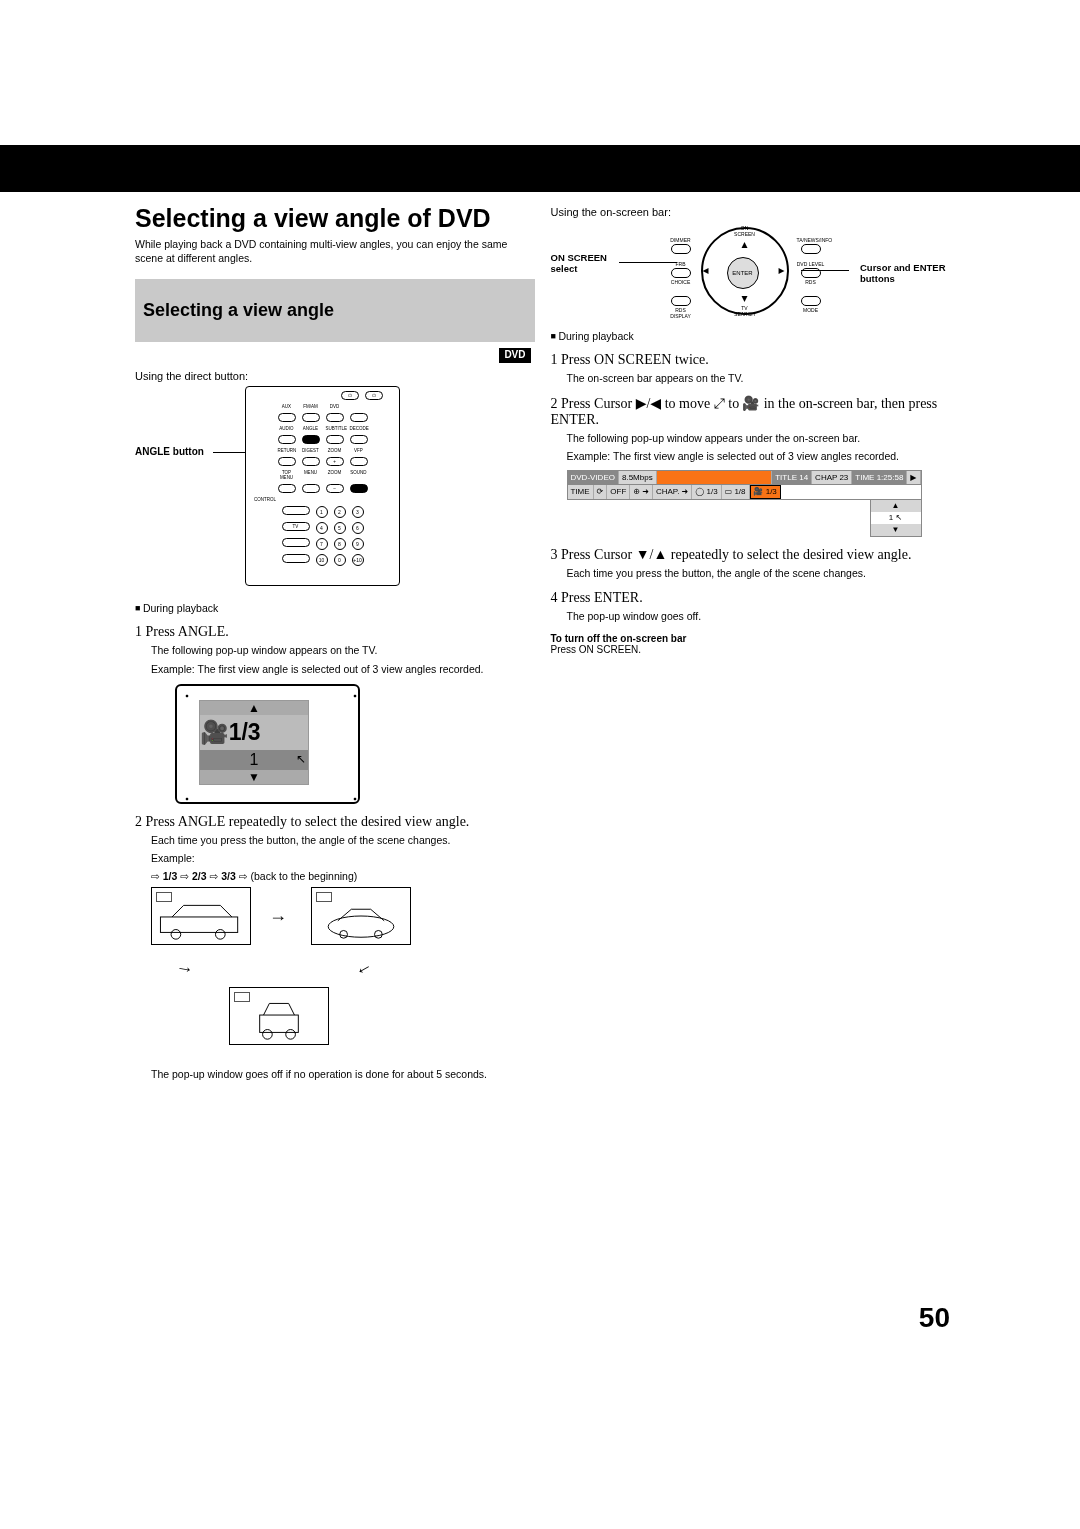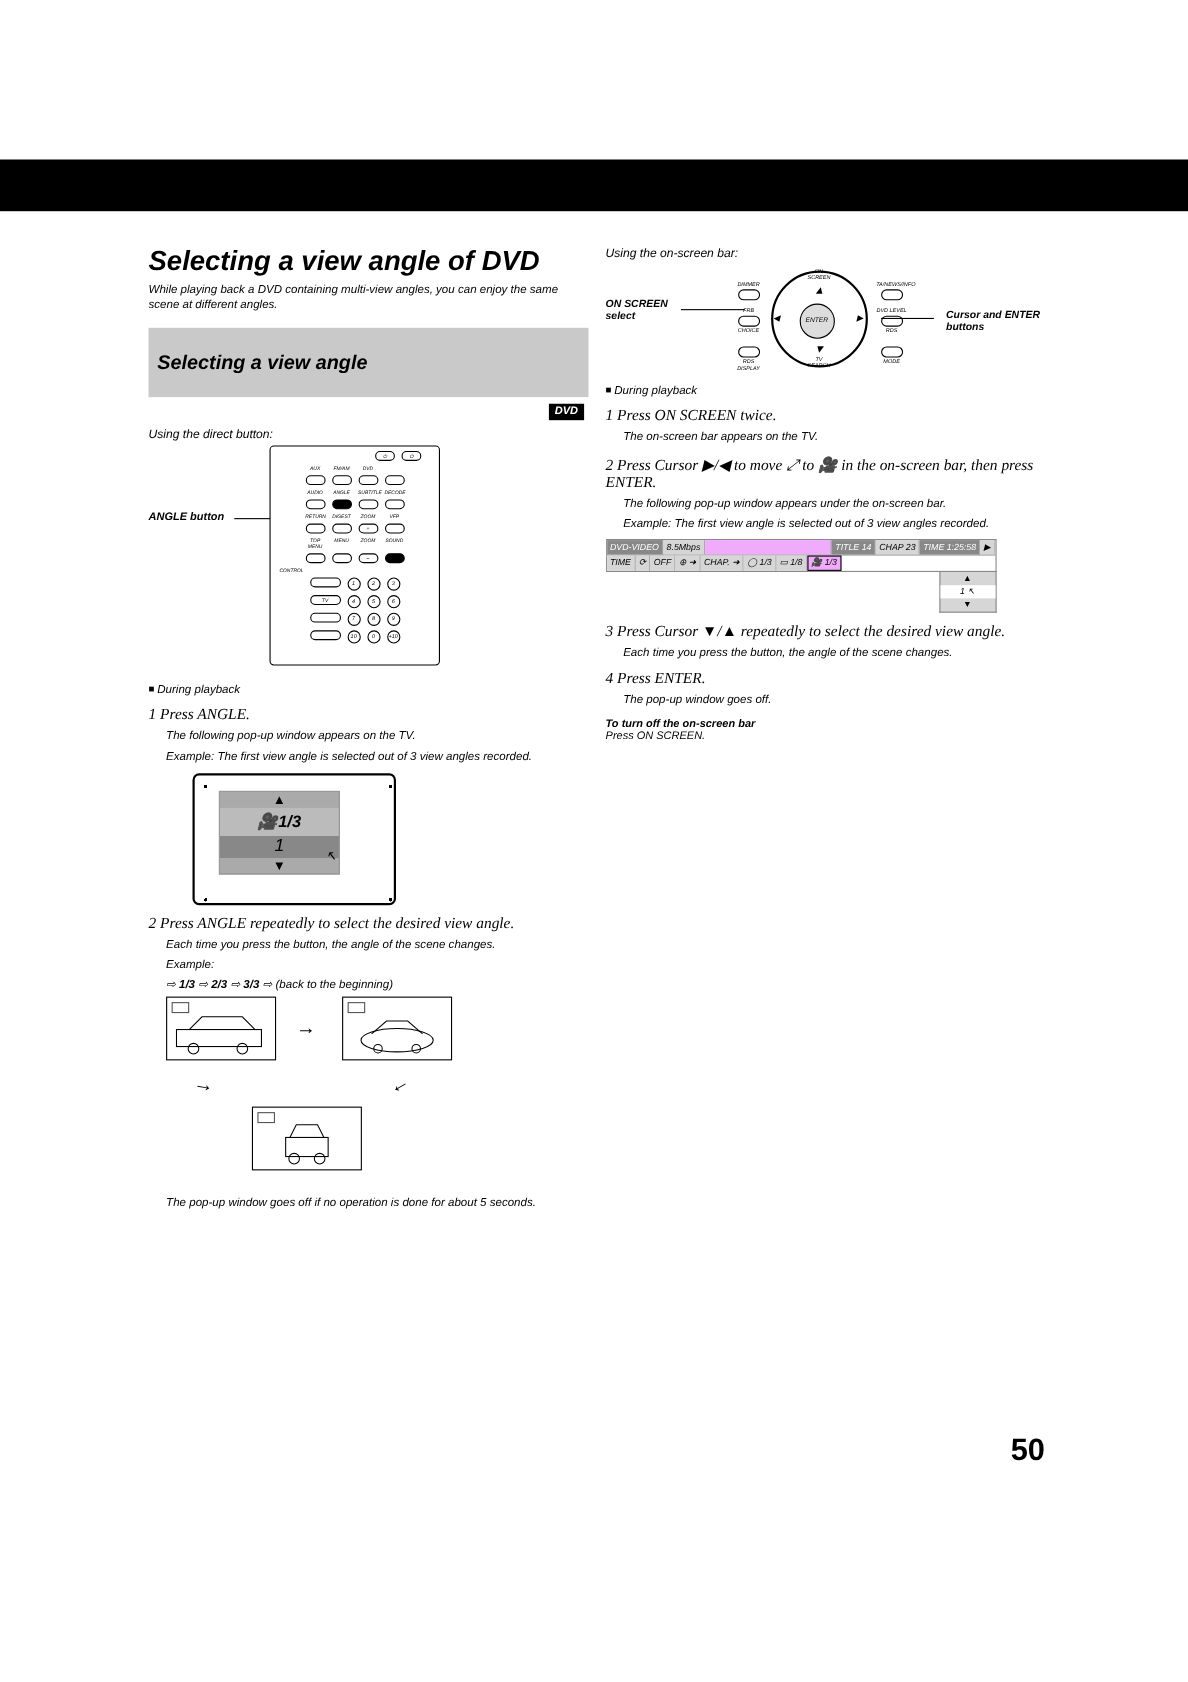--- a/index.html
+++ b/index.html
@@ -12,26 +12,25 @@
     position: relative;
   }
   .black-band {
     position: absolute;
     top: 145px; left: 0;
     width: 1080px; height: 47px;
     background: #000;
   }
   .page {
     position: absolute;
-    top: 223px;
+    top: 204px;
     left: 135px;
     width: 815px;
     display: flex;
     gap: 16px;
-    font-style: italic;
   }
   .col {
     flex: 1;
     min-width: 0;
   }
   h1.main {
     font-size: 25px;
     font-weight: bold;
     margin-bottom: 4px;
   }
@@ -110,21 +109,21 @@
   }
   .tv-popup .inner {
     position: absolute;
     left: 22px; top: 14px;
     width: 110px;
     border: 1px solid #999;
     background: #888;
     font-size: 12px;
   }
   .tv-popup .inner .tri-up { text-align:center; background:#aaa; }
-  .tv-popup .inner .value { text-align:center; background:#bbb; font-weight:bold; padding:4px 0; font-size:15px; }
+  .tv-popup .inner .value { text-align:left; background:#bbb; font-weight:bold; padding:4px 0; font-size:23px; }
   .tv-popup .inner .current { text-align:center; font-size:16px; padding:1px 0; position:relative; }
   .tv-popup .inner .tri-down { text-align:center; background:#aaa; }
   .tv-popup .pointer { position:absolute; right:52px; top:66px; font-size:12px; }
 
   
   .angles-dia {
     margin-left: 16px;
     width: 260px; height: 180px;
     position: relative;
   }
@@ -147,38 +146,38 @@
   .dpad .ring { position:absolute; left:30px; top:0; width:88px; height:88px; border:2px solid #000; border-radius:50%; }
   .dpad .center { position:absolute; left:56px; top:30px; width:32px; height:32px; border:1.5px solid #000; border-radius:50%; display:flex; align-items:center; justify-content:center; font-size:6px; background:#ddd; }
   .dpad .side { position:absolute; width:28px; font-size:5px; text-align:center; }
   .dpad .tinybtn { border:1px solid #000; border-radius:5px; width:20px; height:10px; margin:1px auto; }
   .dpad .lbl5 { font-size:5px; }
   .dpad .tri { font-size:12px; }
   .leader { position:absolute; height:1px; background:#000; }
 
   
   .osbar {
-    margin-left:0;
+    margin-left:16px;
     width:355px;
     font-size:8px;
     font-family: Arial, sans-serif;
   }
   .osbar-row1 {
     display:flex; align-items:stretch; height:15px;
     border:1px solid #888;
   }
   .osbar-row1 > div { border-right:1px solid #aaa; display:flex; align-items:center; padding:0 3px; white-space:nowrap; }
   .osbar-row2 {
     display:flex; align-items:stretch; height:15px;
     border:1px solid #888; border-top:none;
   }
   .osbar-row2 > div { border-right:1px solid #aaa; display:flex; align-items:center; padding:0 3px; white-space:nowrap; }
   .bg-g { background:#888; color:#fff; }
   .bg-lg { background:#d6d6d6; }
-  .bg-w { background:#f0abfc; }
+  .bg-w { background:#f97316; }
   .osbar-drop {
     margin-top:0px;
     width:52px;
     margin-left:auto;
     border:1px solid #888; border-top:none;
     background:#d6d6d6;
   }
   .osbar-drop .cell { height:12px; display:flex; align-items:center; justify-content:center; font-size:8px; }
 
   .page-num {

